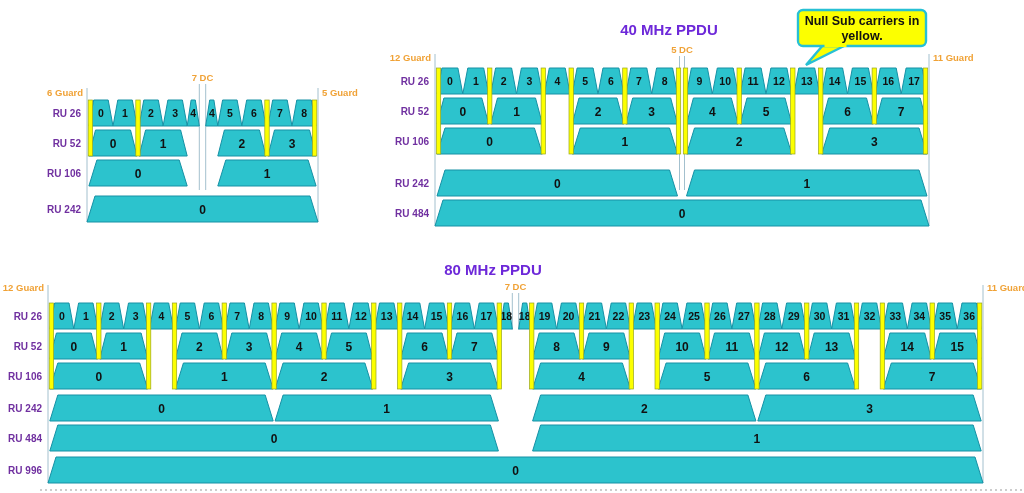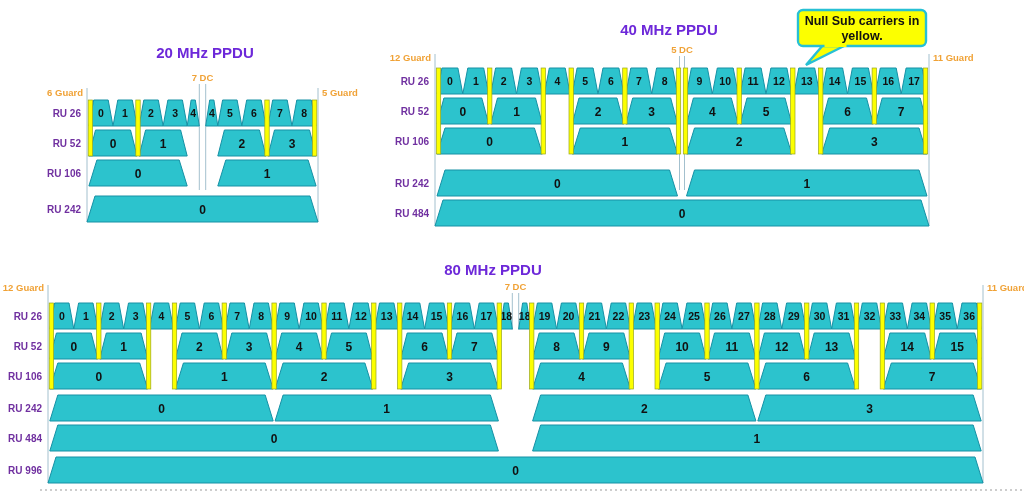--- a/index.html
+++ b/index.html
@@ -340,16 +340,15 @@
       <text x="44.0" y="291.0" class="guard" text-anchor="end" font-size="9.5">12 Guard</text>
       <text x="987.0" y="291.0" class="guard" text-anchor="start" font-size="9.5">11 Guard</text>
       <text x="515.5" y="290.0" class="guard" text-anchor="middle" font-size="9.5">7 DC</text>
       <line x1="40" y1="490" x2="1024" y2="490" class="footer-line" stroke-dasharray="2 3"></line>
       <polygon points="824,44 848,44 806,65" class="callout-shape"></polygon>
       <rect x="798" y="10" width="128" height="36" rx="5" class="callout-shape"></rect>
       <rect x="824.5" y="42.5" width="22" height="4.5" class="callout-cover"></rect>
       <text x="862.0" y="25.0" class="callout-text" text-anchor="middle" font-size="12.5">Null Sub carriers in</text>
       <text x="862.0" y="40.0" class="callout-text" text-anchor="middle" font-size="12.5">yellow.</text>
     </svg>
-  <div class="title" id="title-20">20 MHz PPDU</div>
   <div class="title" id="title-40">40 MHz PPDU</div>
   <div class="title" id="title-80">80 MHz PPDU</div>
 </div>
 
 </body></html>

